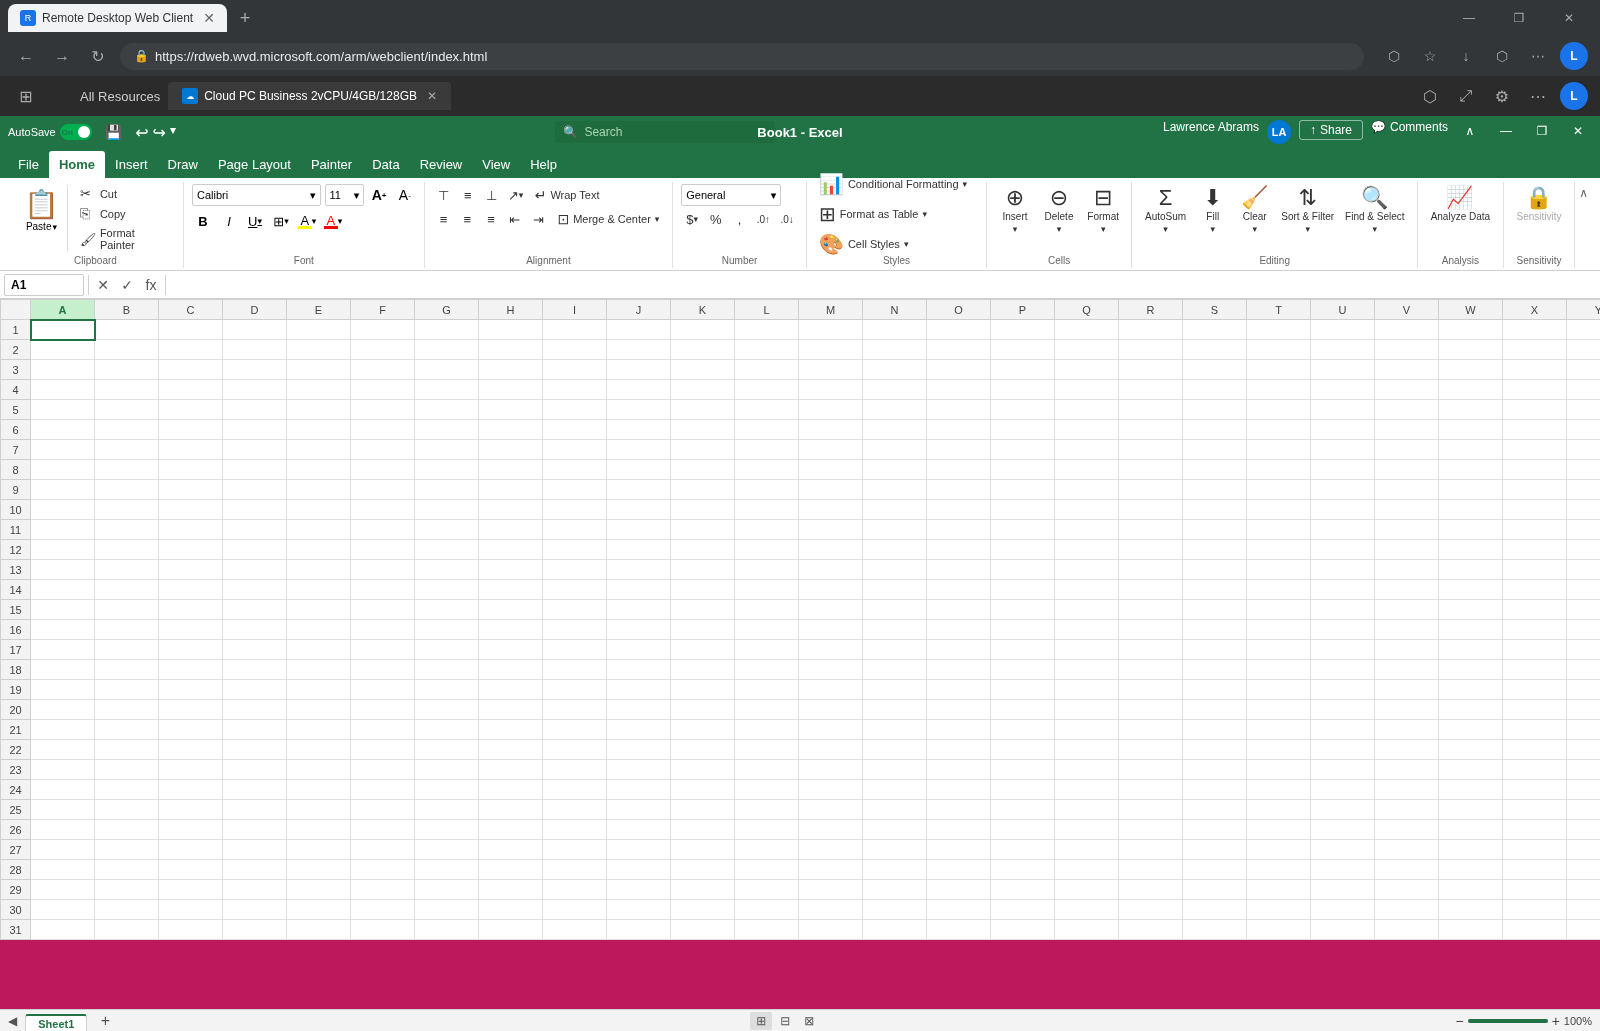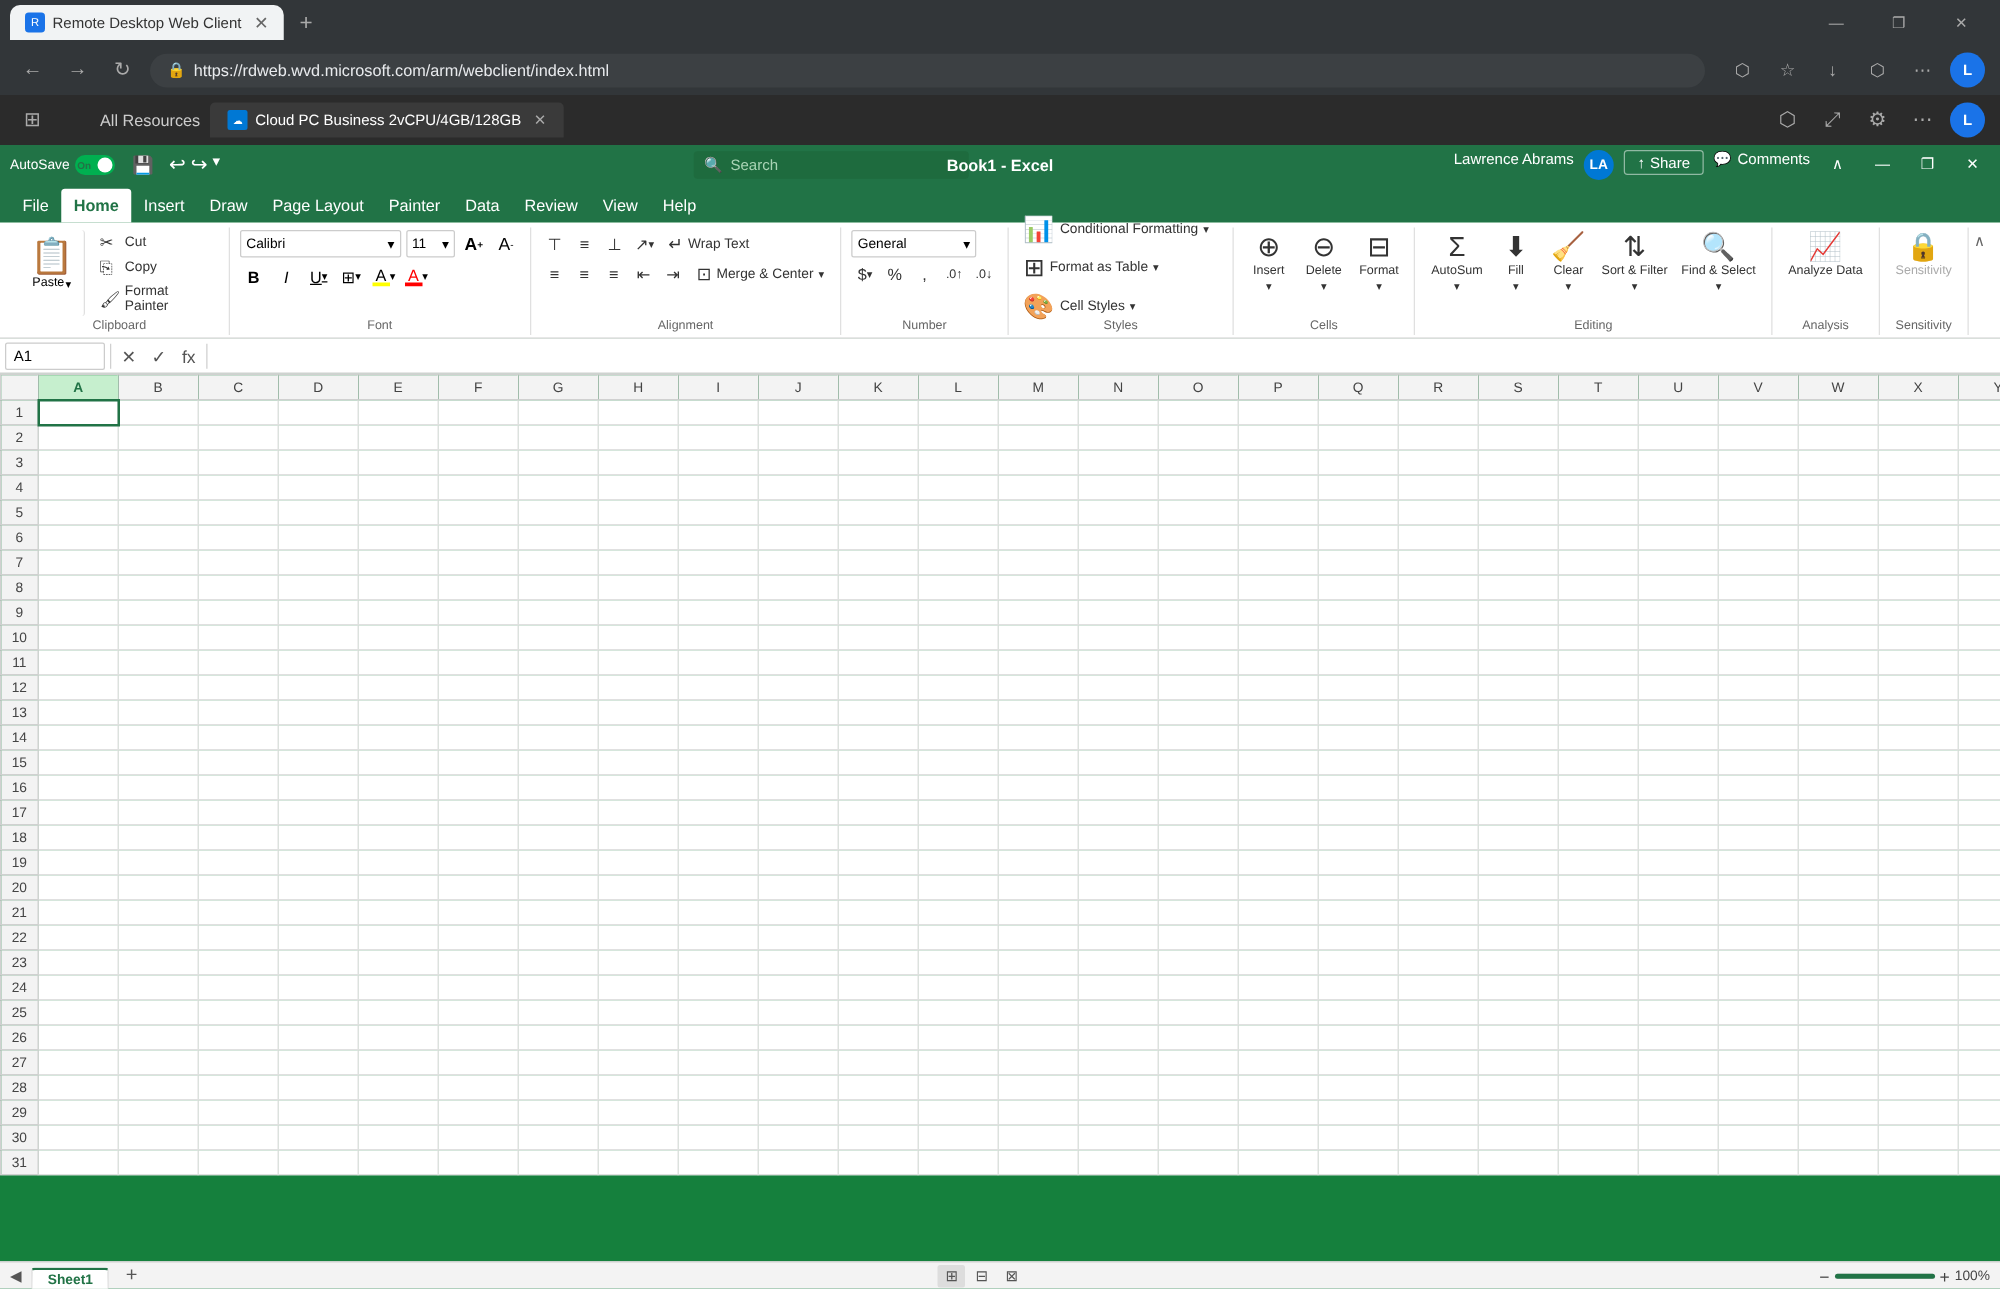--- a/index.html
+++ b/index.html
@@ -24,21 +24,21 @@
     
     .rd-toolbar { background: #2b2b2b; height: 40px; display: flex; align-items: center; padding: 0 12px; gap: 8px; }
     .rd-resource { color: #ccc; font-size: 13px; margin-left: 32px; }
     .rd-tab { display: flex; align-items: center; gap: 6px; background: #3a3a3a; border-radius: 4px 4px 0 0; padding: 6px 14px; color: #fff; font-size: 12px; }
     .rd-tab-icon { width: 16px; height: 16px; background: #0078d4; border-radius: 2px; display: flex; align-items: center; justify-content: center; color: white; font-size: 8px; }
     .rd-close { color: #aaa; margin-left: 4px; cursor: pointer; }
     .rd-toolbar-right { margin-left: auto; display: flex; gap: 8px; align-items: center; }
     .rd-icon { color: #aaa; font-size: 16px; cursor: pointer; width: 28px; height: 28px; display: flex; align-items: center; justify-content: center; border-radius: 4px; }
 
     
-    .excel-app { background: #15803d; width: 100%; height: calc(1031px - 36px - 40px - 40px); display: flex; flex-direction: column; }
+    .excel-app { background: #be185d; width: 100%; height: calc(1031px - 36px - 40px - 40px); display: flex; flex-direction: column; }
     
     
     .excel-titlebar { background: #217346; height: 32px; display: flex; align-items: center; padding: 0 8px; gap: 8px; }
     .excel-autosave { display: flex; align-items: center; gap: 4px; color: white; font-size: 11px; }
     .autosave-toggle { background: #00b050; border-radius: 10px; width: 32px; height: 16px; display: flex; align-items: center; padding: 2px; }
     .autosave-knob { width: 12px; height: 12px; background: white; border-radius: 50%; margin-left: auto; }
     .autosave-on { color: white; font-size: 10px; font-weight: bold; }
     .excel-save-icon { color: white; font-size: 14px; cursor: pointer; }
     .excel-undo-redo { display: flex; gap: 2px; color: white; font-size: 14px; }
     .excel-title { color: white; font-size: 13px; font-weight: 600; position: absolute; left: 50%; transform: translateX(-50%); }
@@ -85,21 +85,21 @@
     .font-format-btn { width: 22px; height: 22px; display: flex; align-items: center; justify-content: center; cursor: pointer; border-radius: 2px; font-size: 13px; }
     .bold-btn { font-weight: bold; }
     .italic-btn { font-style: italic; }
     .underline-btn { text-decoration: underline; }
     .color-indicator { width: 14px; height: 3px; margin-top: -2px; }
     .align-row { display: flex; gap: 2px; }
     .align-btn { width: 22px; height: 22px; display: flex; align-items: center; justify-content: center; cursor: pointer; border-radius: 2px; font-size: 13px; color: #333; }
 
     
     .formula-bar { display: flex; align-items: center; height: 28px; border-bottom: 1px solid #d0d0d0; background: white; padding: 0 4px; gap: 4px; }
-    .name-box { width: 80px; border: 1px solid #ccc; border-radius: 2px; height: 22px; display: flex; align-items: center; padding: 0 6px; font-size: 12px; cursor: pointer; }
+    .name-box { width: 80px; border: 1px solid #ccc; border-radius: 2px; height: 22px; display: flex; align-items: center; padding: 0 6px; font-size: 12px; cursor: pointer; font-weight: bold; }
     .formula-divider { width: 1px; background: #d0d0d0; height: 20px; }
     .formula-icons { display: flex; gap: 4px; }
     .formula-icon { font-size: 14px; color: #555; cursor: pointer; width: 20px; height: 20px; display: flex; align-items: center; justify-content: center; }
     .formula-input { flex: 1; border: none; outline: none; font-size: 12px; padding: 0 6px; }
 
     
     .spreadsheet-container { flex: 1; overflow: hidden; display: flex; flex-direction: column; }
     .spreadsheet { flex: 1; overflow: auto; }
     table.grid { border-collapse: collapse; width: 100%; }
     .col-header-row th { background: #f3f3f3; border: 1px solid #d0d0d0; text-align: center; font-size: 11px; font-weight: normal; color: #444; height: 20px; position: sticky; top: 0; z-index: 10; min-width: 64px; padding: 0 4px; }

